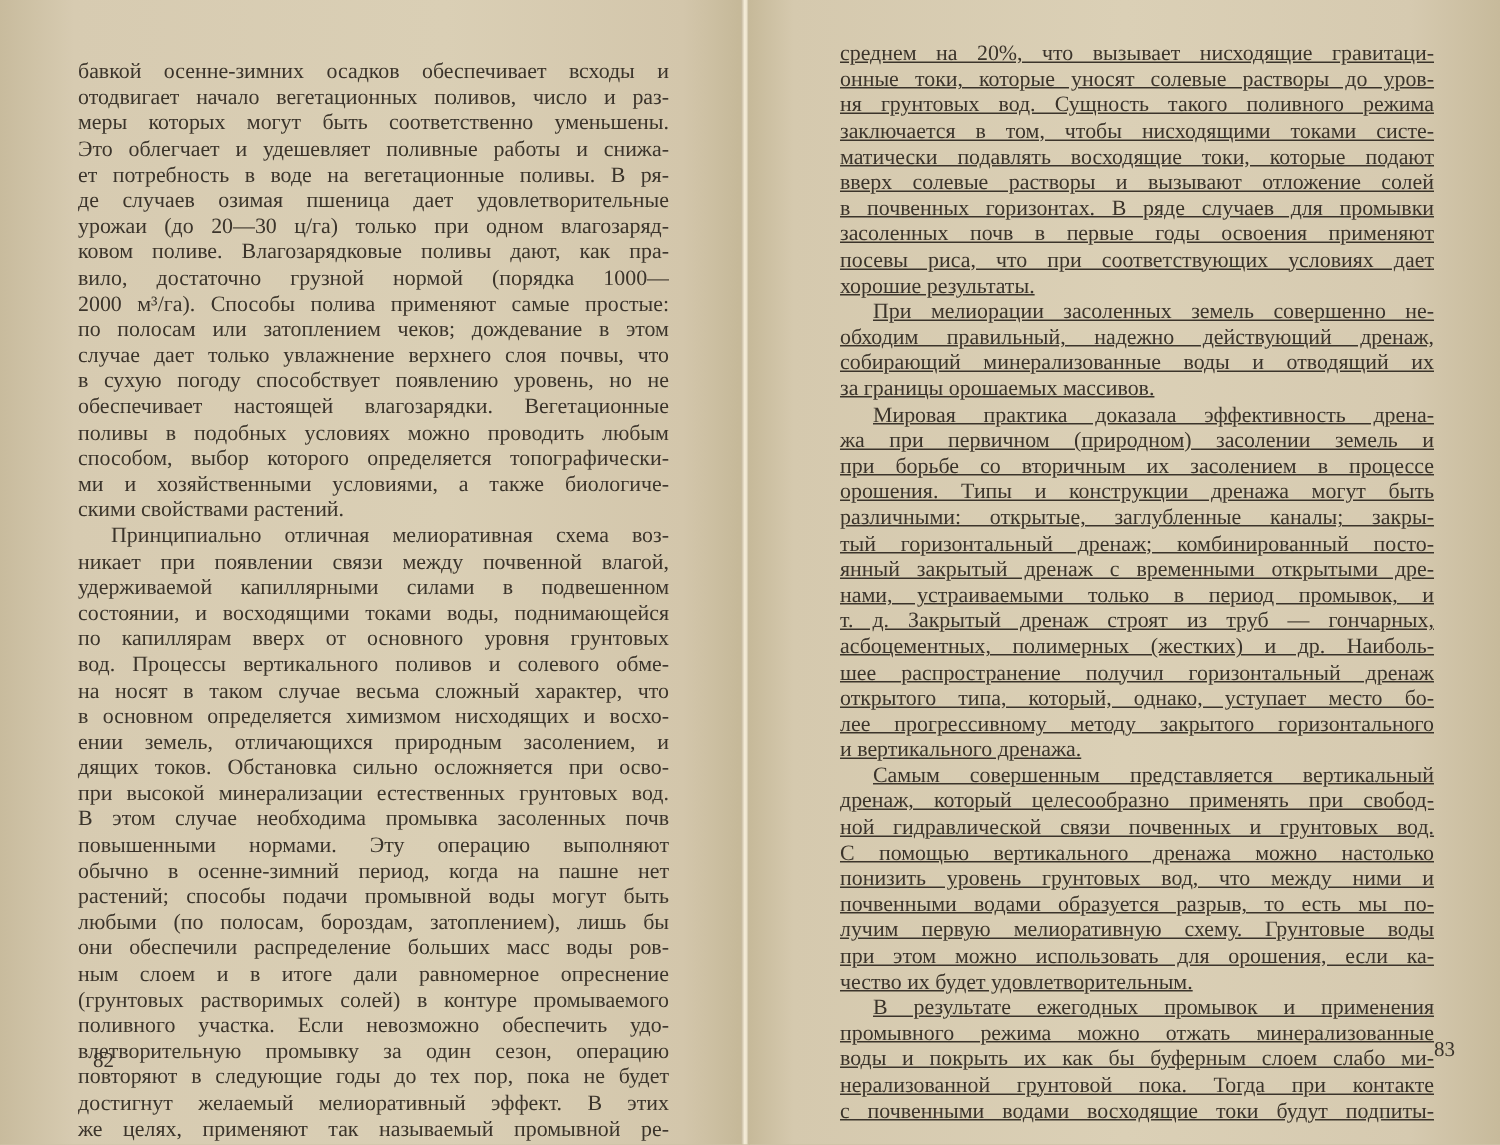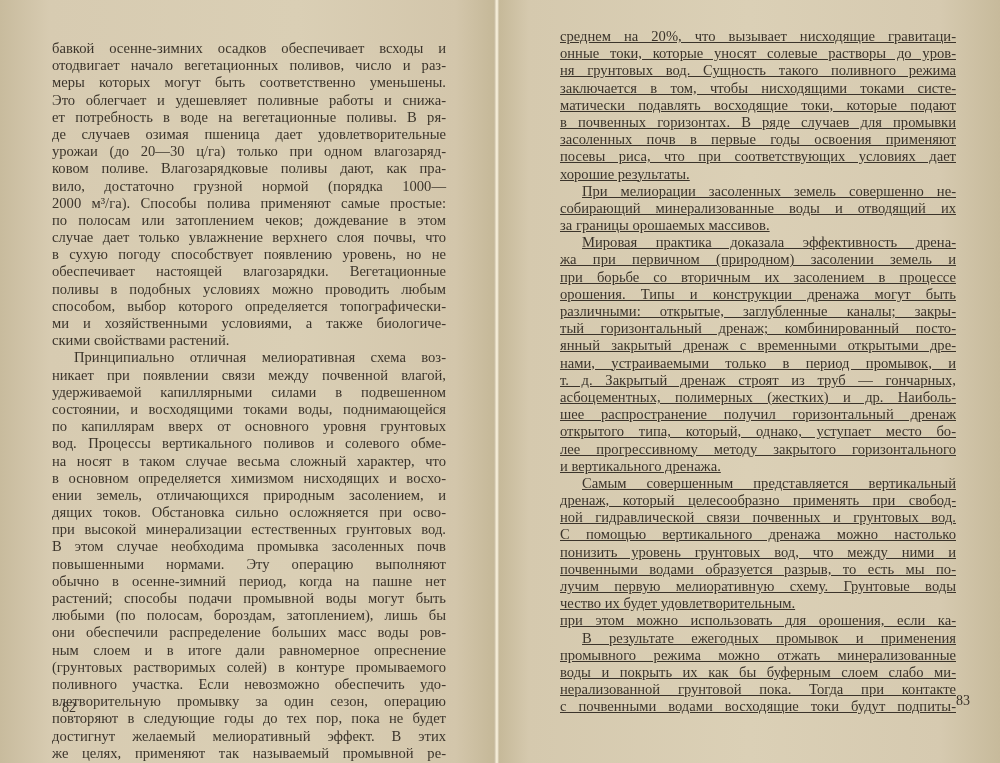--- a/index.html
+++ b/index.html
@@ -99,25 +99,27 @@
     <div class="pageno">82</div>
   </div>
   <div class="spine"></div>
   <div class="page right">
     <div class="text" id="right-text">
         <span class="line">среднем на 20%, что вызывает нисходящие гравитаци-</span>
         <span class="line">онные токи, которые уносят солевые растворы до уров-</span>
         <span class="line">ня грунтовых вод. Сущность такого поливного режима</span>
         <span class="line">заключается в том, чтобы нисходящими токами систе-</span>
         <span class="line">матически подавлять восходящие токи, которые подают</span>
+        <span class="line">вверх солевые растворы и вызывают отложение солей</span>
         <span class="line">в почвенных горизонтах. В ряде случаев для промывки</span>
         <span class="line">засоленных почв в первые годы освоения применяют</span>
         <span class="line">посевы риса, что при соответствующих условиях дает</span>
         <span class="line last">хорошие результаты.</span>
         <span class="line indent">При мелиорации засоленных земель совершенно не-</span>
+        <span class="line">обходим правильный, надежно действующий дренаж,</span>
         <span class="line">собирающий минерализованные воды и отводящий их</span>
         <span class="line last">за границы орошаемых массивов.</span>
         <span class="line indent">Мировая практика доказала эффективность дрена-</span>
         <span class="line">жа при первичном (природном) засолении земель  и</span>
         <span class="line">при борьбе со вторичным их засолением  в  процессе</span>
         <span class="line">орошения. Типы и конструкции дренажа могут быть</span>
         <span class="line">различными: открытые, заглубленные каналы; закры-</span>
         <span class="line">тый горизонтальный дренаж; комбинированный посто-</span>
         <span class="line">янный закрытый дренаж с временными открытыми дре-</span>
         <span class="line">нами, устраиваемыми только в период промывок,  и</span>
@@ -127,22 +129,22 @@
         <span class="line">открытого типа, который, однако, уступает место бо-</span>
         <span class="line">лее прогрессивному методу закрытого горизонтального</span>
         <span class="line last">и вертикального дренажа.</span>
         <span class="line indent">Самым совершенным представляется вертикальный</span>
         <span class="line">дренаж, который целесообразно применять при свобод-</span>
         <span class="line">ной гидравлической связи почвенных и грунтовых вод.</span>
         <span class="line">С помощью вертикального дренажа можно настолько</span>
         <span class="line">понизить уровень грунтовых вод, что между ними и</span>
         <span class="line">почвенными водами образуется разрыв, то есть мы по-</span>
         <span class="line">лучим первую мелиоративную схему. Грунтовые воды</span>
+        <span class="line">при этом можно использовать для орошения, если ка-</span>
         <span class="line last">чество их будет удовлетворительным.</span>
-        <span class="line">при этом можно использовать для орошения, если ка-</span>
         <span class="line indent">В результате ежегодных промывок и применения</span>
         <span class="line">промывного режима можно отжать минерализованные</span>
         <span class="line">воды и покрыть их как бы буферным слоем слабо ми-</span>
         <span class="line">нерализованной грунтовой пока. Тогда при контакте</span>
         <span class="line">с почвенными водами восходящие токи будут подпиты-</span>
       </div>
   </div>
   <div class="pageno" style="position:absolute; left:956px; top:693px; color:#3b342b; font-size:14px;">83</div>
 </div>
 

